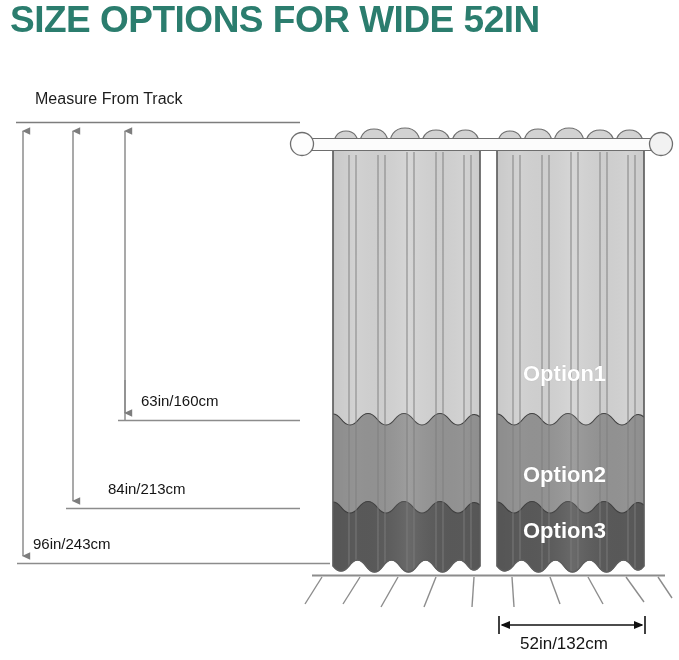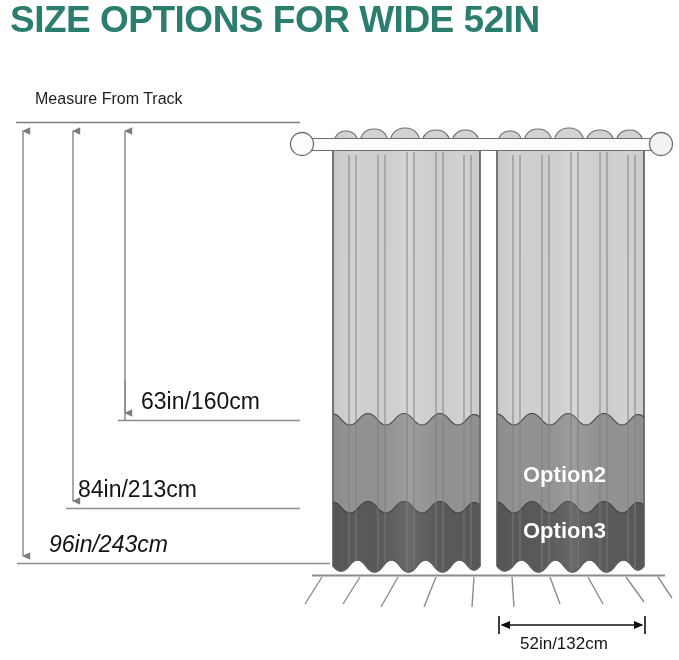--- a/index.html
+++ b/index.html
@@ -24,26 +24,26 @@
     position:absolute;left:35px;top:86px;
     font-size:16px;line-height:26px;color:#1d1d1d;
     white-space:nowrap;font-weight:400;
   }
 
   
   svg.canvas{position:absolute;left:0;top:0;width:679px;height:660px;}
 
   
   .dimlabel{
-    position:absolute;font-size:23px;line-height:20px;
+    position:absolute;font-size:15px;line-height:20px;
     color:#141414;white-space:nowrap;
   }
   .dim-63{left:141px;top:391px;}
-  .dim-84{left:78px;top:479px;}
-  .dim-96{left:49px;top:534px;font-style:italic;}
+  .dim-84{left:108px;top:479px;}
+  .dim-96{left:33px;top:534px;}
   .dim-52{left:520px;top:634px;font-size:17px;text-align:center;}
 
   
   .optlabel{
     position:absolute;color:#ffffff;font-weight:700;
     font-size:22px;line-height:26px;white-space:nowrap;
     text-shadow:0 0 1px rgba(0,0,0,.18);
   }
   .opt1{left:523px;top:361px;}
   .opt2{left:523px;top:462px;}
@@ -264,16 +264,17 @@
       <line x1="645" y1="616" x2="645" y2="634" stroke="#111111" stroke-width="1.6"></line>
       <line x1="502" y1="625" x2="642" y2="625" stroke="#111111" stroke-width="1.6" marker-start="url(#arrL)" marker-end="url(#arrR)"></line>
     </g>
   </svg>
 
   <div class="dimlabel dim-63">63in/160cm</div>
   <div class="dimlabel dim-84">84in/213cm</div>
   <div class="dimlabel dim-96">96in/243cm</div>
   <div class="dimlabel dim-52">52in/132cm</div>
 
+  <div class="optlabel opt1">Option1</div>
   <div class="optlabel opt2">Option2</div>
   <div class="optlabel opt3">Option3</div>
 
 </div>
 
 </body></html>

